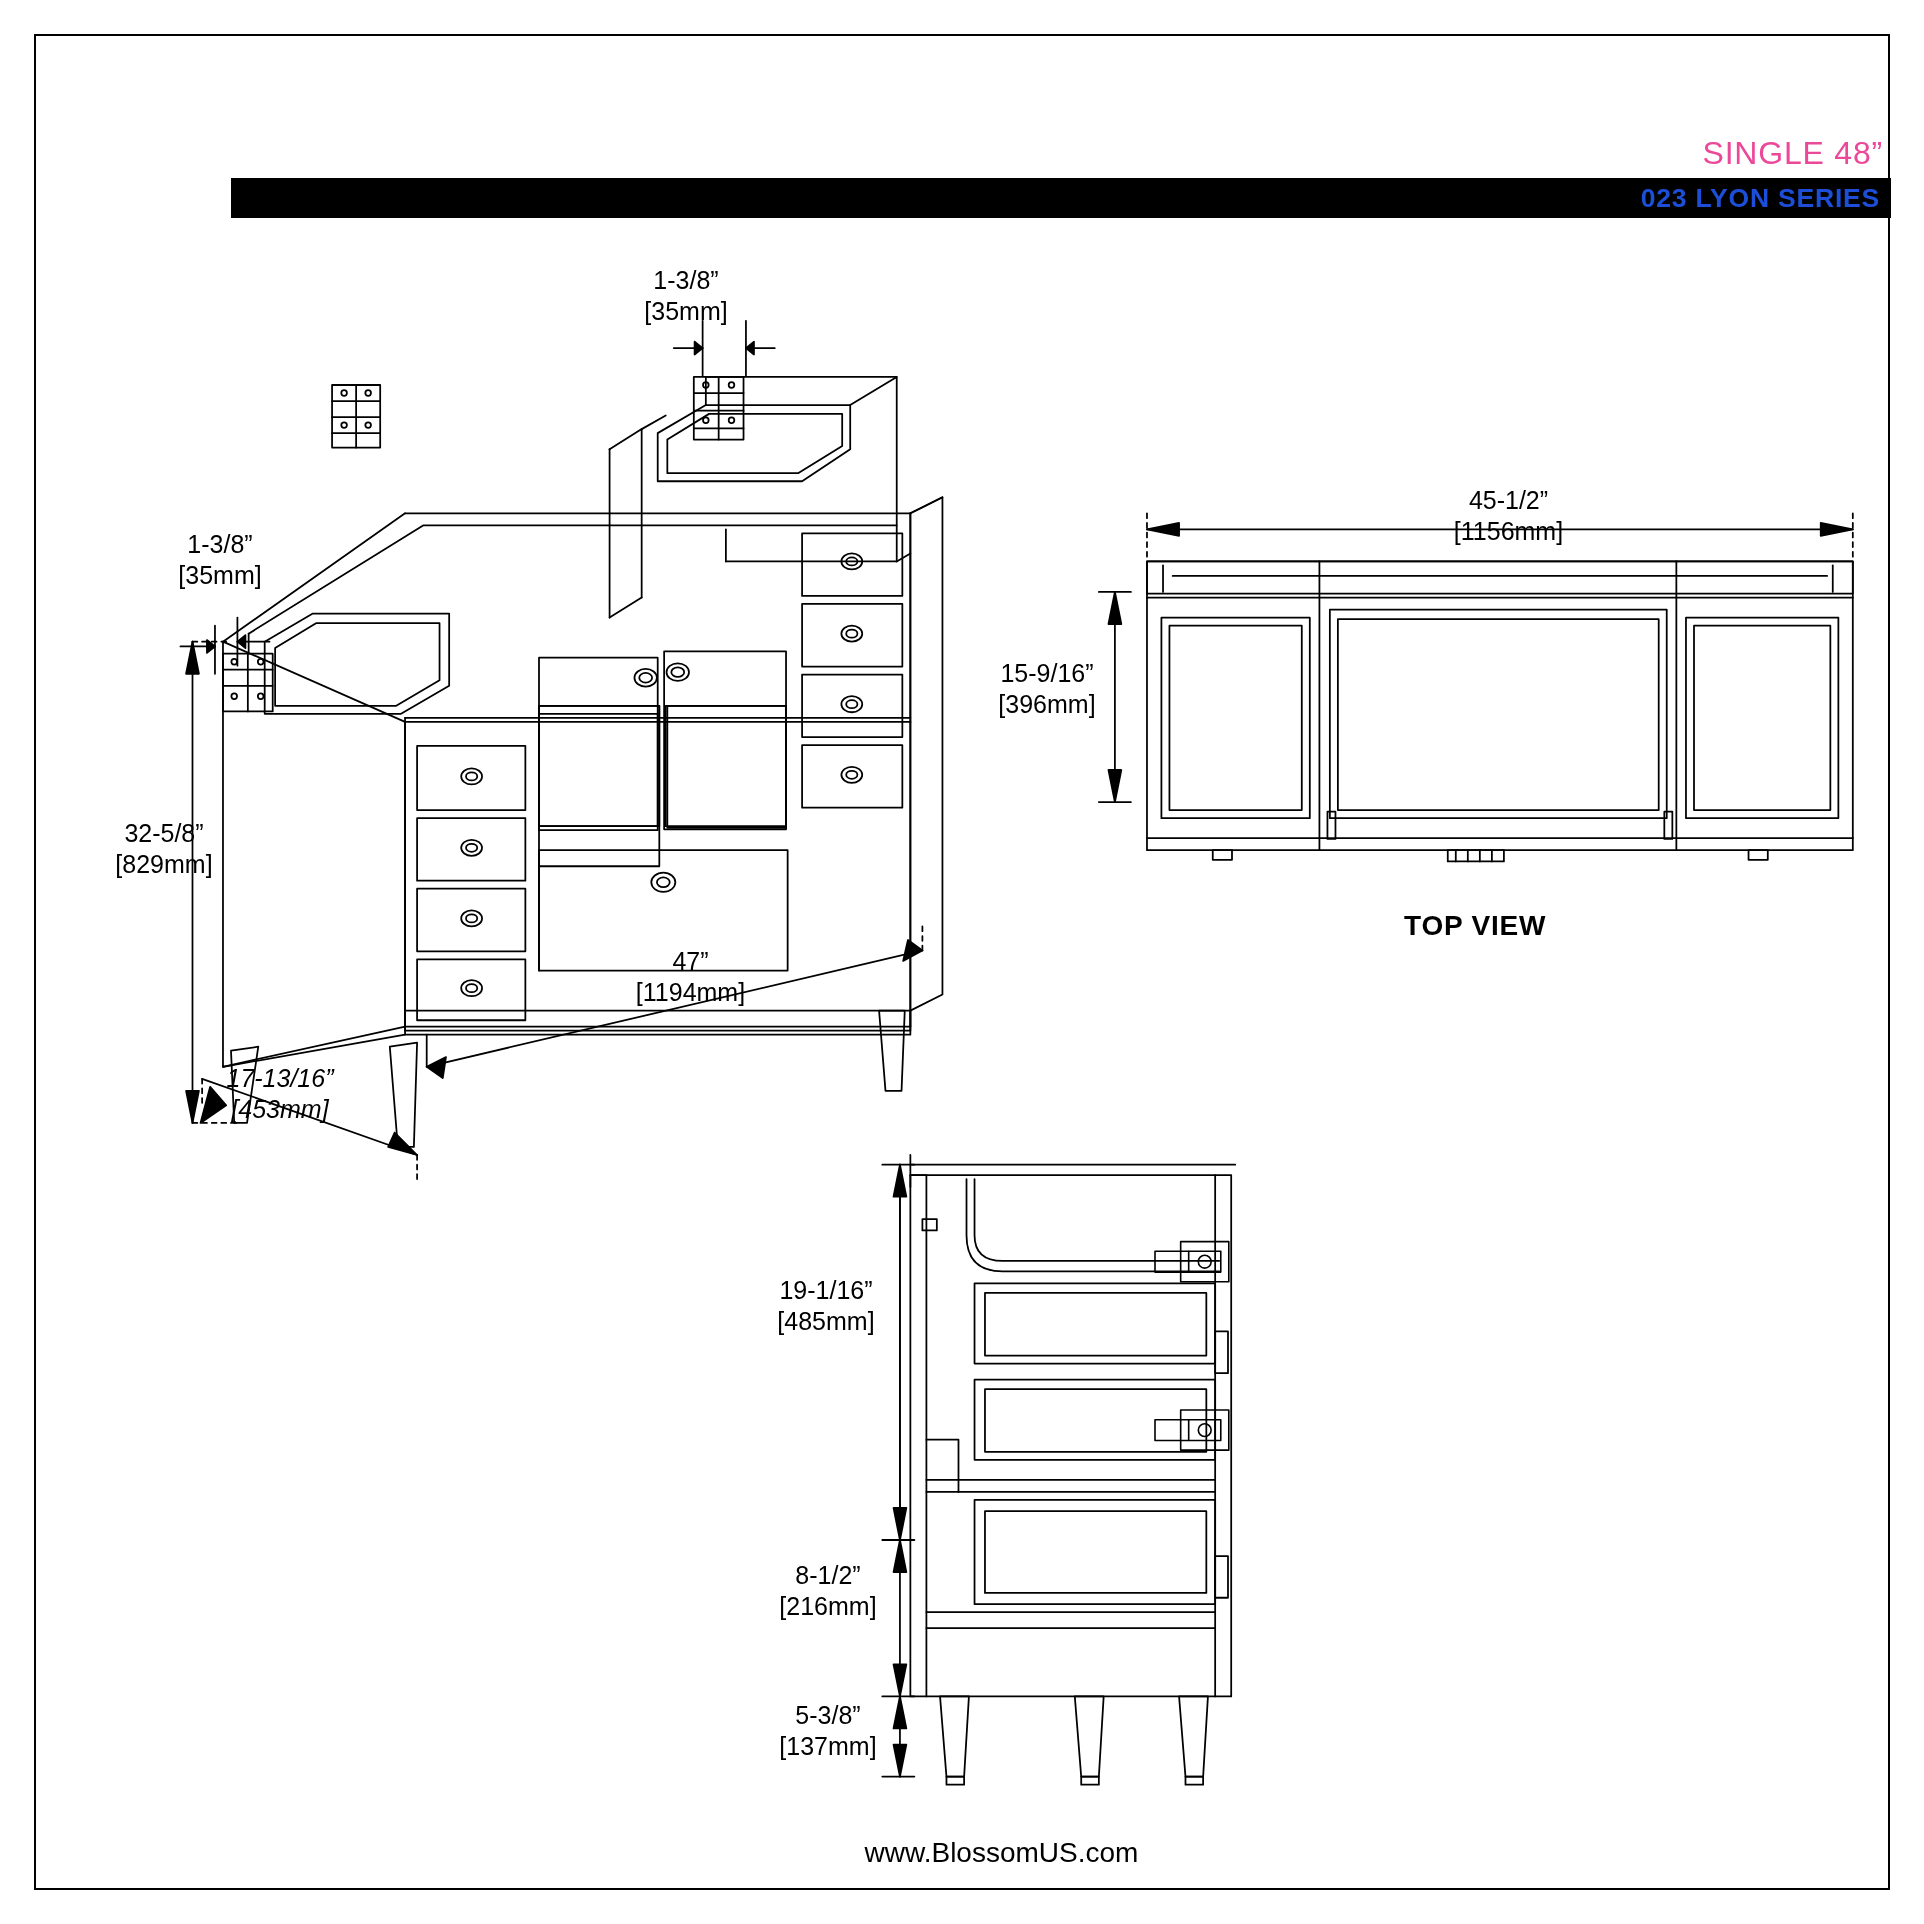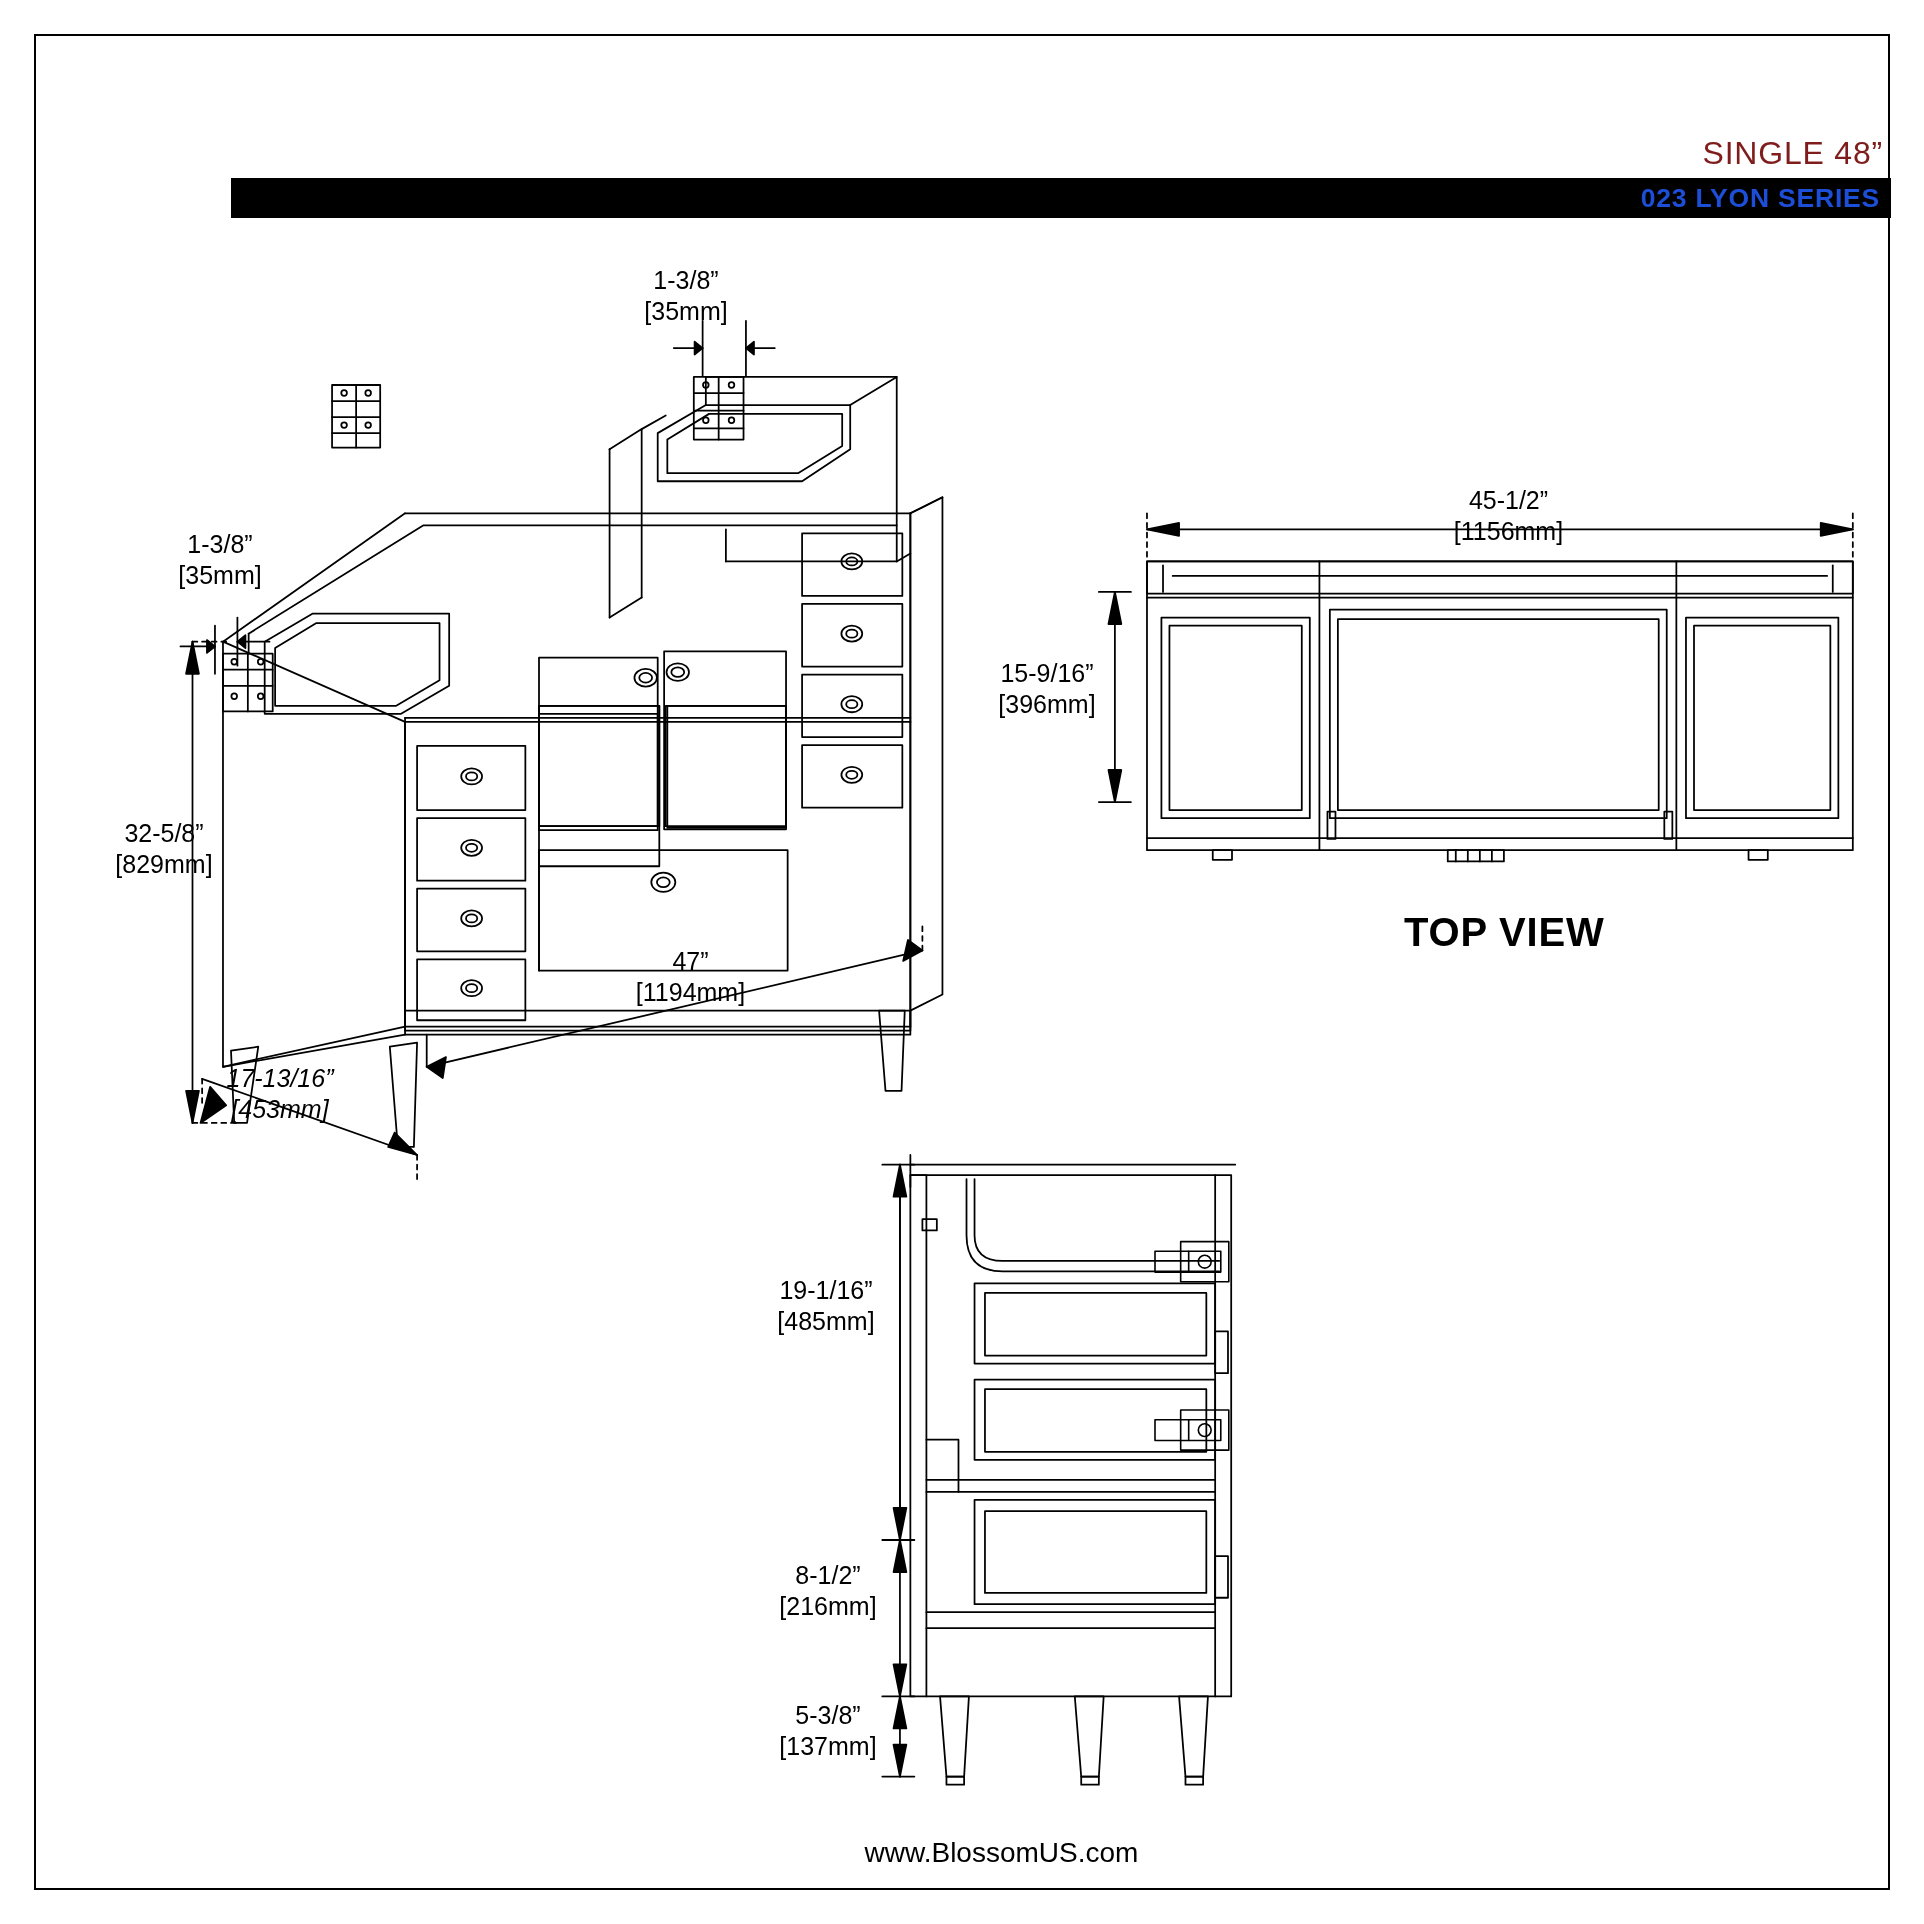--- a/index.html
+++ b/index.html
@@ -74,21 +74,21 @@
     width: 1660px;
     height: 40px;
     background: #000000;
   }
   .header-title {
     position: absolute;
     right: 42px;
     top: 135px;
     font-size: 32px;
     letter-spacing: 0.8px;
-    color: #7f1d1d;
+    color: #ec4899;
     white-space: nowrap;
   }
   .header-series {
     position: absolute;
     right: 45px;
     top: 183px;
     font-size: 26.5px;
     font-weight: 700;
     letter-spacing: 0.8px;
     color: #1d4ed8;
@@ -98,21 +98,21 @@
   .dim {
     position: absolute;
     font-size: 25px;
     line-height: 1.25;
     text-align: center;
     white-space: nowrap;
   }
   .dim .l2 { display: block; }
   .view-label {
     position: absolute;
-    font-size: 40px;
+    font-size: 28px;
     font-weight: 700;
     letter-spacing: 0.8px;
     text-align: center;
   }
   .footer {
     position: absolute;
     left: 0;
     top: 1837px;
     width: 1925px;
     text-align: center;

